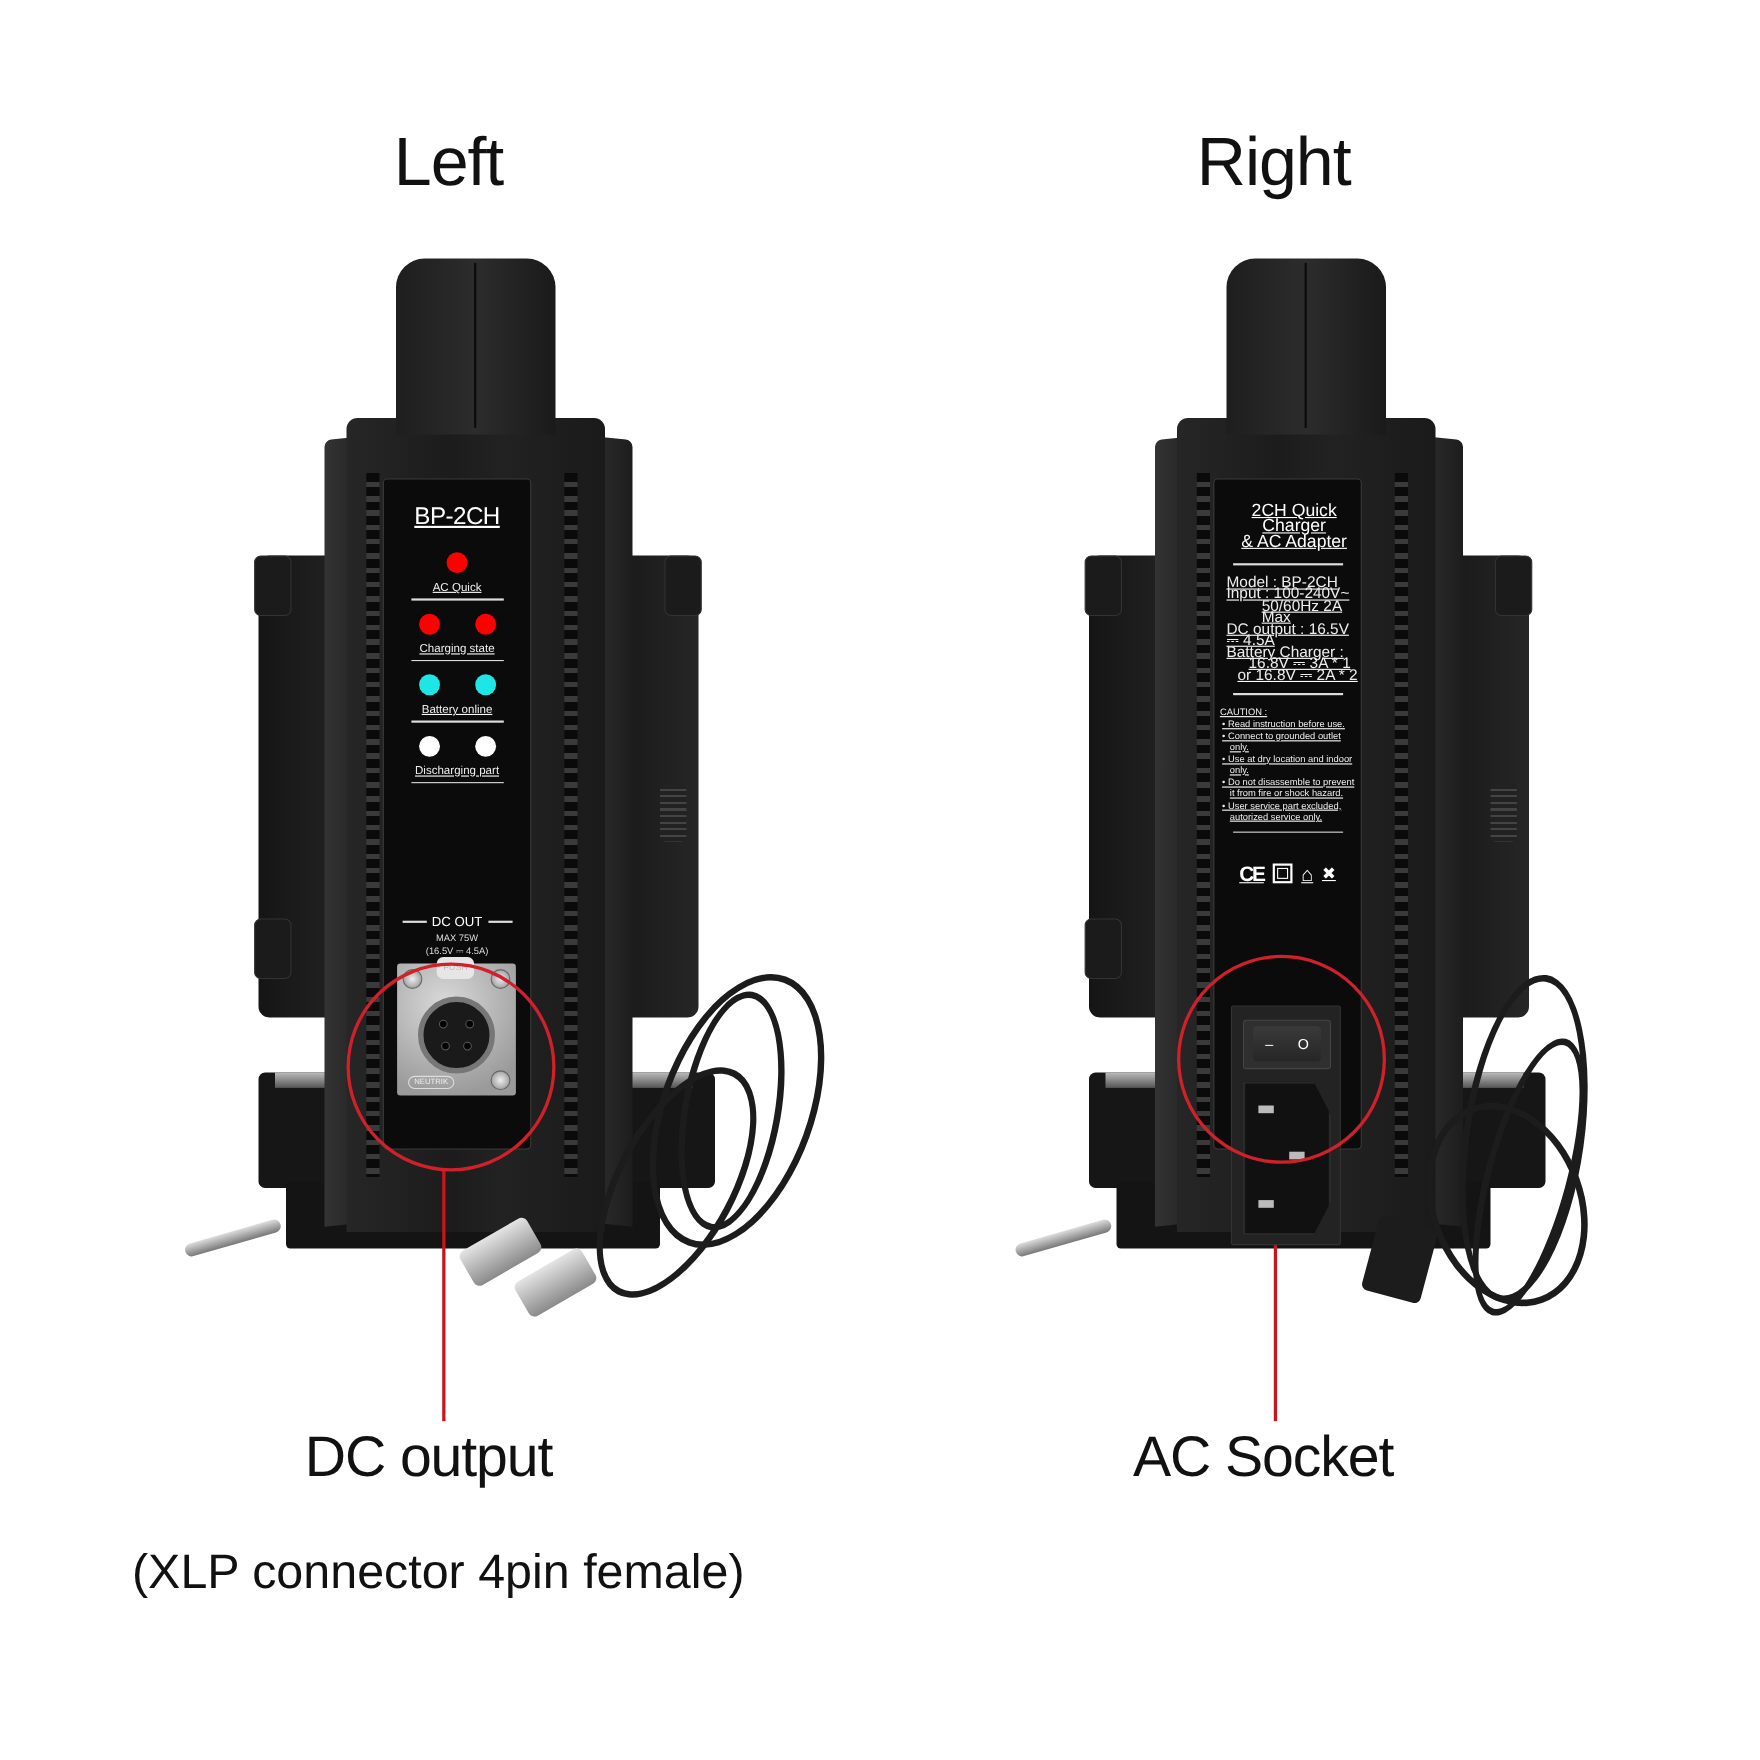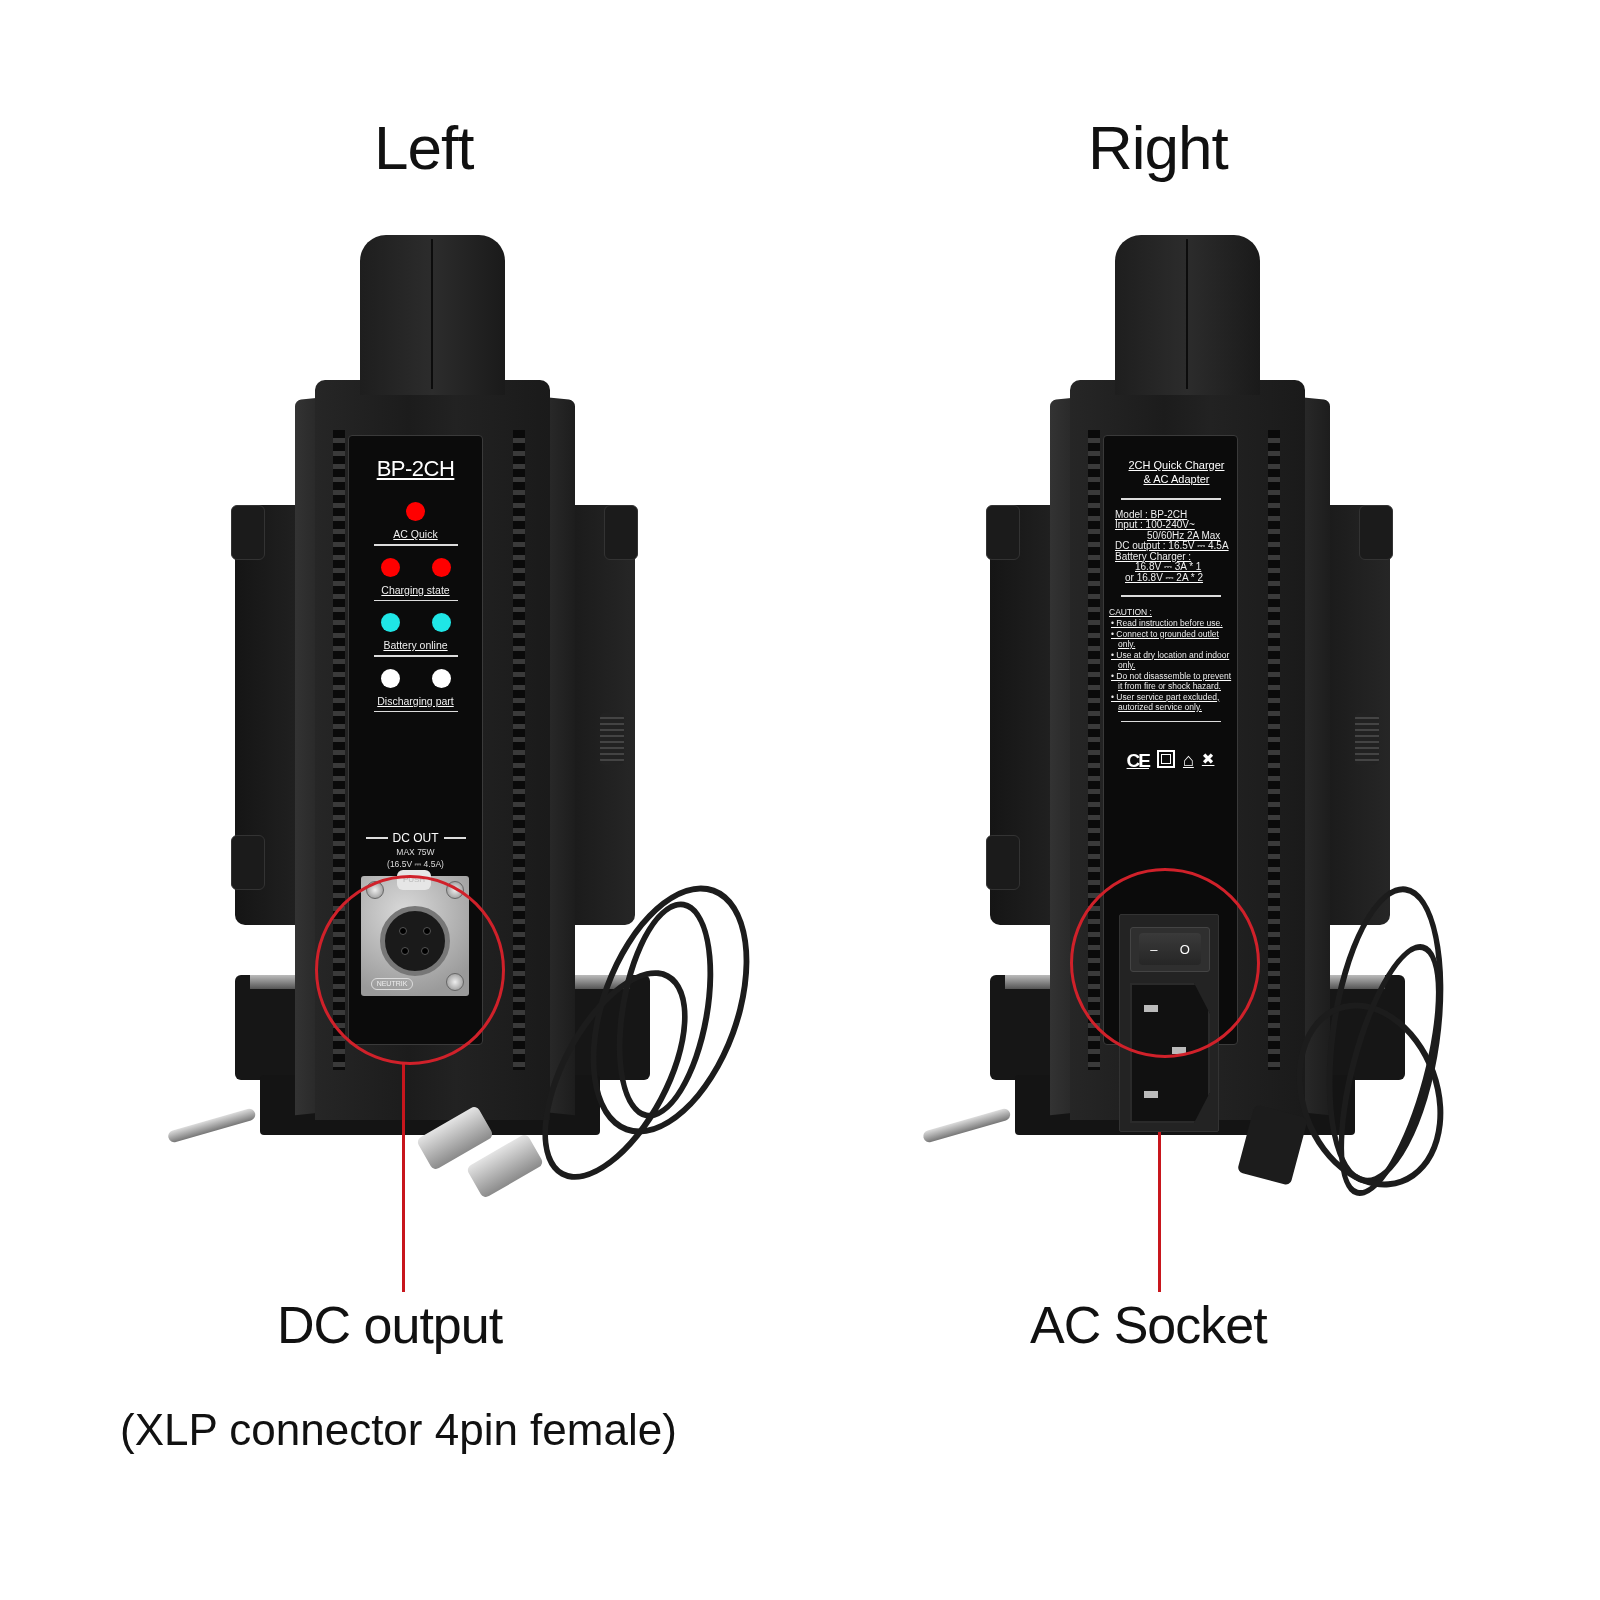--- a/index.html
+++ b/index.html
@@ -63,23 +63,23 @@
       background: radial-gradient(circle at 40% 30%,#d9d9d9,#9a9a9a 80%);
       border-radius:3px; z-index: 6;
     }
     .push { position:absolute; left:36px; top:-6px; width:34px; height:20px; background:#e6e6e6; border-radius:6px; font-size:8px; color:#bbb; line-height:20px; }
     .xlr-ring { position:absolute; left:19px; top:30px; width:70px; height:70px; border-radius:50%; background:#1a1a1a; border:5px solid #777; }
     .pin { position:absolute; width:8px; height:8px; background:#000; border-radius:50%; border:1px solid #555; }
     .screw { position:absolute; width:18px; height:18px; border-radius:50%; background:radial-gradient(circle,#eee,#888); border:1px solid #666; }
     .badge-neu { position:absolute; left:10px; bottom:6px; width:42px; height:12px; border:1px solid #ddd; border-radius:6px; font-size:7px; color:#eee; line-height:10px; }
 
     
-    .spec-title { margin-top: 22px; font-size: 11px; line-height: 14px; padding-left: 12px; }
+    .spec-title { margin-top: 22px; font-size: 16px; line-height: 14px; padding-left: 12px; }
     .spec-rule { width: 100px; height: 1.5px; background:#ddd; margin: 12px auto 10px; }
-    .spec-block { text-align:left; padding-left: 11px; font-size: 10px; line-height: 10.5px; color:#eee; }
+    .spec-block { text-align:left; padding-left: 11px; font-size: 14px; line-height: 10.5px; color:#eee; }
     .spec-block .ind1 { padding-left: 32px; }
     .spec-block .ind2 { padding-left: 20px; }
     .spec-block .ind3 { padding-left: 10px; }
     .caution { text-align:left; padding-left: 4px; font-size: 8.5px; line-height: 10.5px; color:#eee; }
     .caution .hd { padding-left: 1px; margin-bottom: 1px; }
     .caution .it { padding-left: 10px; text-indent: -7px; }
     .certs { display:flex; justify-content:center; gap:8px; margin-top: 38px; font-size: 18px; color:#fff; }
     .ce { font-weight: 700; font-size: 19px; letter-spacing:-2px; }
     .dbl-sq { width:18px; height:18px; border:2px solid #fff; display:flex; align-items:center; justify-content:center; }
     .dbl-sq::after { content:""; width:8px; height:8px; border:1.5px solid #fff; }
@@ -90,21 +90,21 @@
     .iec-pin { position:absolute; width:14px; height:7px; background:#bbb; }
 
     
     .cable { position:absolute; border: 6px solid #1c1c1c; border-radius: 50%; }
     .xlr-plug { position:absolute; width:70px; height:36px; background:linear-gradient(180deg,#e4e4e4,#8a8a8a); border-radius:6px; transform:rotate(-30deg); }
     .iec-plug { position:absolute; width:55px; height:70px; background:#1c1c1c; border-radius:6px; transform:rotate(15deg); }
   </style>
 </head>
 <body>
 
-<div class="heading" style="left:358px;top:112px;margin-left:16px;">Left</div>
+<div class="heading" style="left:358px;top:112px;">Left</div>
 <div class="heading" style="left:1088px;top:112px;">Right</div>
 
 <div class="device" style="left:165px;top:235px;">
   <div class="wing l">
     <div class="wing-tab" style="left:-4px;top:0;"></div>
     <div class="wing-tab" style="left:-4px;top:330px;"></div>
   </div>
   <div class="wing r">
     <div class="wing-tab" style="left:64px;top:0;"></div>
     <div class="latch" style="left:60px;top:208px;"></div>

